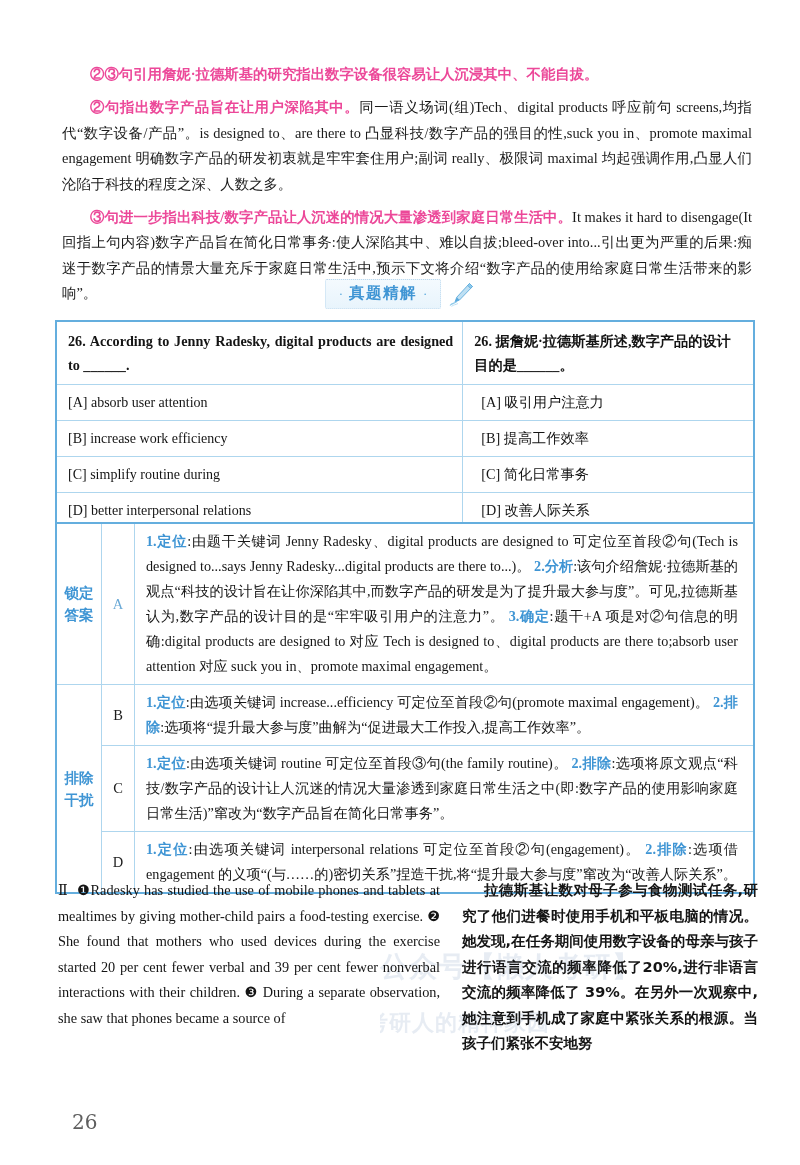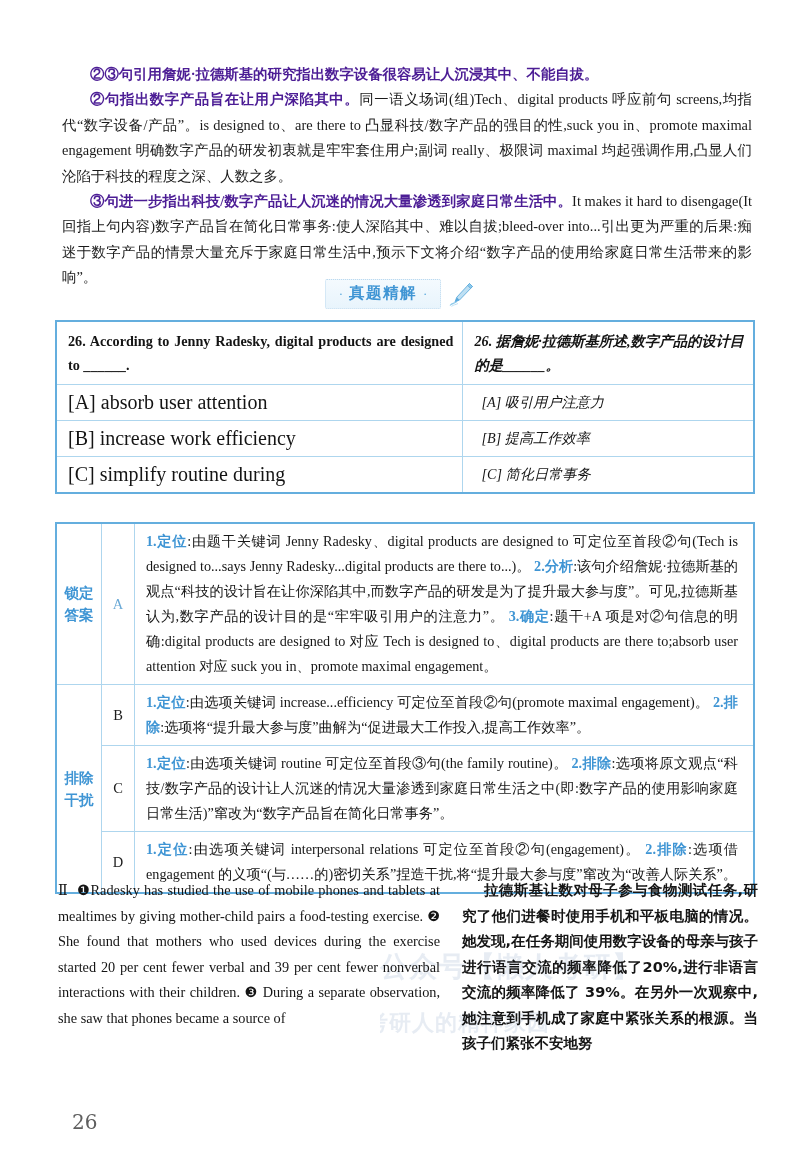--- a/index.html
+++ b/index.html
@@ -52,24 +52,24 @@
     z-index: 2;
   }
   .para {
     font-size: 14.4px;
     line-height: 25.4px;
     color: #1a1a1a;
     text-align: justify;
     text-justify: inter-ideograph;
     margin: 0 0 0 0;
   }
-  .para + .para { margin-top: 0px; }
+  .para + .para { margin-top: 8px; }
   .indent { text-indent: 28px; }
   .blue {
-    color: #4c1d95;
+    color: #ec4899;
     font-weight: bold;
   }
 
   
   .banner {
     position: absolute;
     left: 0;
     top: 276px;
     width: 800px;
     height: 36px;
@@ -116,40 +116,40 @@
     border-collapse: collapse;
     background: #fff;
     z-index: 2;
   }
   .q-table td {
     border: 1px solid #aed6ee;
     padding: 7px 9px 7px 11px;
     vertical-align: top;
   }
   .q-table tr td:first-child { border-left: none; }
-  .q-table tr td:last-child  { border-right: none; font-style: italic; }
+  .q-table tr td:last-child  { border-right: none; }
   .q-table tr:first-child td { border-top: none; }
   .q-table tr:last-child td  { border-bottom: none; }
   .q-col-en { width: 412px; }
   .q-col-zh { width: 288px; }
   .q-stem-en {
     font-size: 14.2px;
     line-height: 24px;
     font-weight: bold;
     text-align: justify;
     color: #141414;
   }
   .q-stem-zh {
     font-size: 14.2px;
     line-height: 24px;
     font-weight: bold;
     color: #141414;
   }
   .opt-en {
-    font-size: 20px;
+    font-size: 14px;
     line-height: 21px;
     color: #141414;
   }
   .opt-zh {
     font-size: 14.2px;
     line-height: 21px;
     color: #141414;
     margin-left: 7px;
   }
 
@@ -315,20 +315,28 @@
         </td>
       </tr>
       <tr>
         <td>
           <div class="opt-en">[C] simplify routine during</div>
         </td>
         <td>
           <div class="opt-zh">[C] 简化日常事务</div>
         </td>
       </tr>
+      <tr>
+        <td>
+          <div class="opt-en">[D] better interpersonal relations</div>
+        </td>
+        <td>
+          <div class="opt-zh">[D] 改善人际关系</div>
+        </td>
+      </tr>
     </tbody>
   </table>
 
   <table class="a-table">
     <tbody>
       <tr>
         <td class="cat-cell" rowspan="1">
           <span>锁定答案</span>
         </td>
         <td class="letter-cell ans">A</td>

